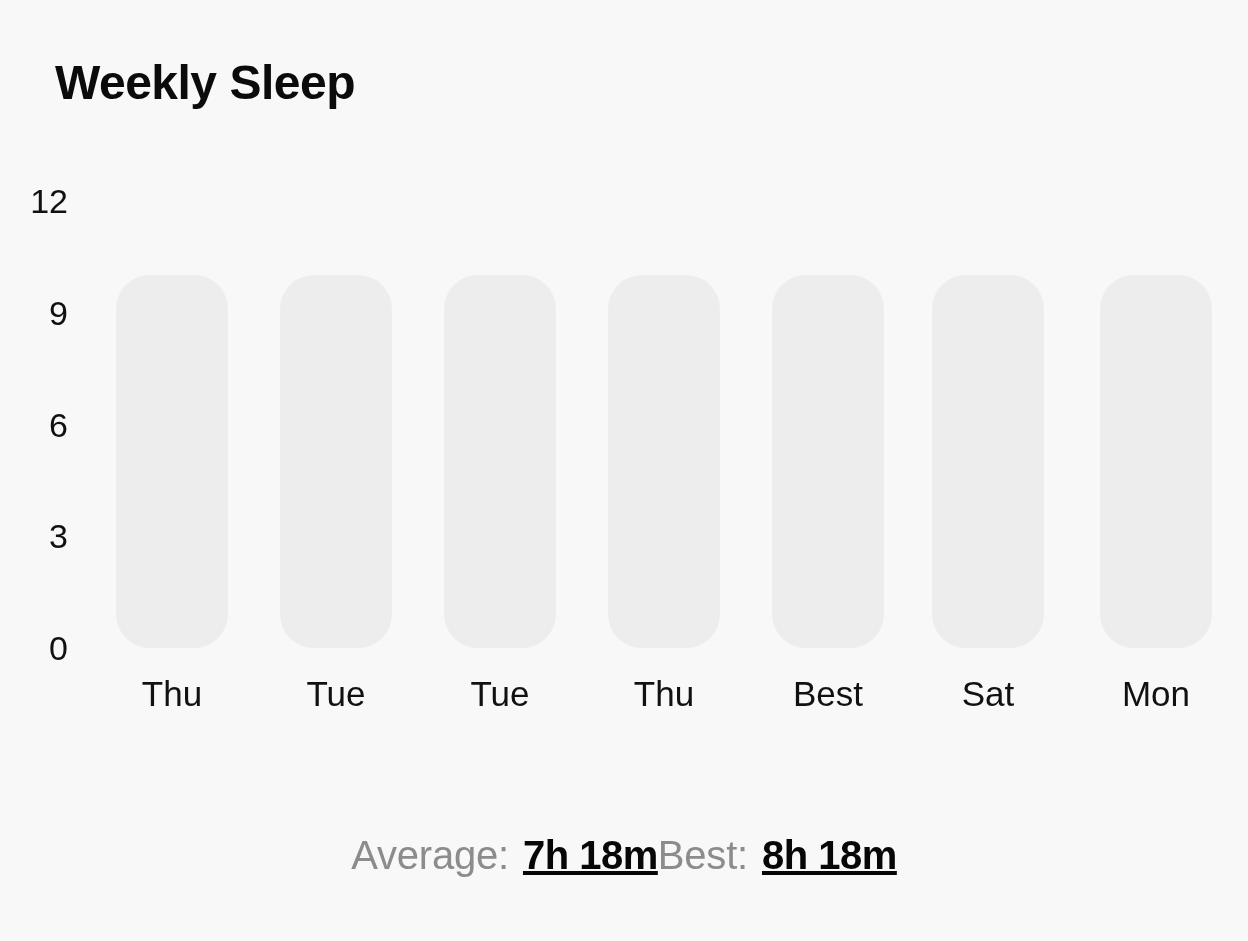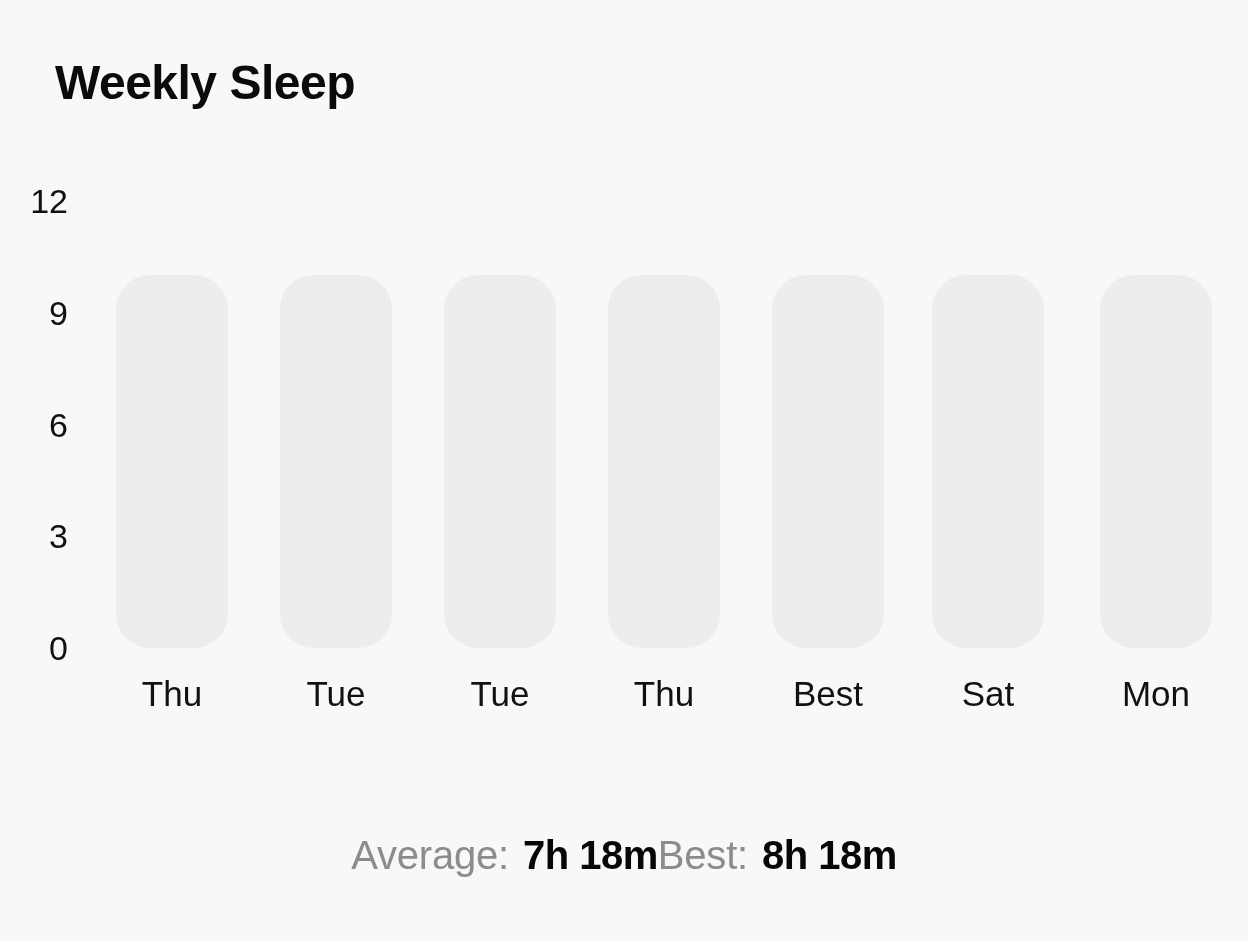--- a/index.html
+++ b/index.html
@@ -126,20 +126,21 @@
     font-weight: 400;
     color: #8c8c8c;
     letter-spacing: -0.2px;
   }
 
   .stat-value {
     font-size: 40px;
     font-weight: 700;
     color: #070707;
     letter-spacing: -0.5px;
+    text-decoration: underline;
   }
 </style>
 </head>
 <body>
 
 <div class="card">
 
   <div class="chart-title">Weekly Sleep</div>
 
   <div class="plot">

